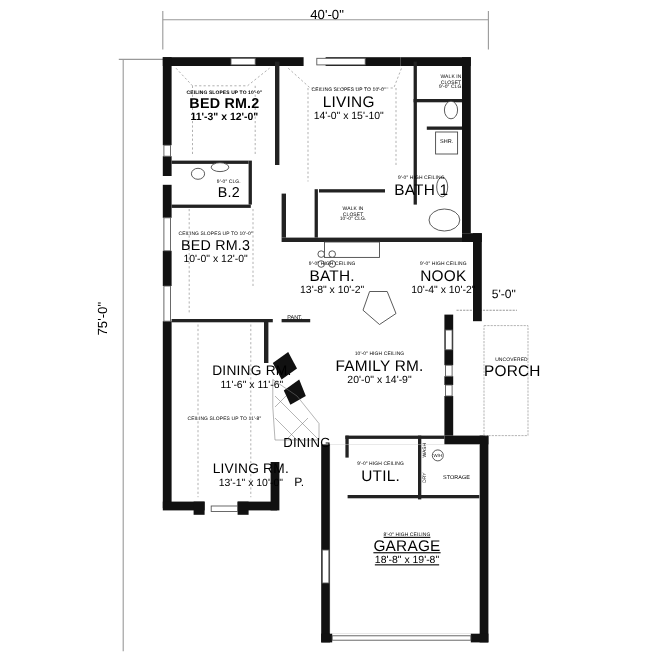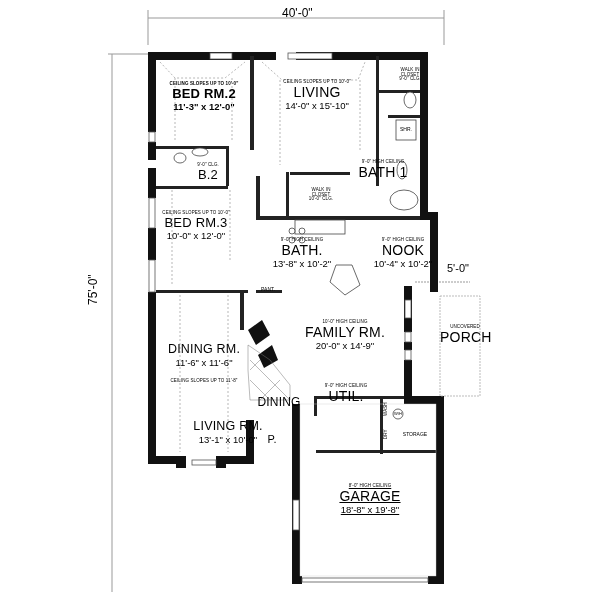--- a/index.html
+++ b/index.html
@@ -199,34 +199,34 @@
   <div class="note">10'-0" HIGH CEILING</div>
   <div class="name">FAMILY RM.</div>
   <div class="dim">20'-0" x 14'-9"</div>
 </div>
 
 <div class="lbl" style="left:440px;top:325px;width:50px;">
   <div class="note">UNCOVERED</div>
   <div class="name">PORCH</div>
 </div>
 
-<div class="lbl" style="left:156px;top:343px;width:96px;">
+<div class="lbl" style="left:156px;top:331px;width:96px;padding-left:25px;">
   <div class="name" style="font-size:12.5px;">DINING RM.</div>
   <div class="dim">11'-6" x 11'-6"</div>
 </div>
 <div class="lbl note" style="left:156px;top:379px;width:96px;">CEILING SLOPES UP TO 11'-8"</div>
 
 <div class="lbl" style="left:156px;top:420px;width:96px;padding-left:24px;">
   <div class="name" style="font-size:12.5px;">LIVING RM.</div>
   <div class="dim">13'-1" x 10'-0"</div>
 </div>
 
 <div class="lbl name" style="left:254px;top:396px;width:50px;font-size:12px;">DINING</div>
 
-<div class="lbl" style="left:316px;top:384px;width:60px;">
+<div class="lbl" style="left:316px;top:420px;width:60px;">
   <div class="note">9'-0" HIGH CEILING</div>
   <div class="name">UTIL.</div>
 </div>
 <div class="lbl" style="left:380px;top:407px;font-size:4.5px;transform:rotate(-90deg);">WASH</div>
 <div class="lbl" style="left:382px;top:432px;font-size:4.5px;transform:rotate(-90deg);">DRY</div>
 <div class="lbl" style="left:392px;top:412px;width:12px;font-size:4px;">W/H</div>
 <div class="lbl" style="left:395px;top:432px;width:40px;font-size:5px;">STORAGE</div>
 
 <div class="lbl" style="left:262px;top:434px;width:20px;font-size:11px;">P.</div>
 

